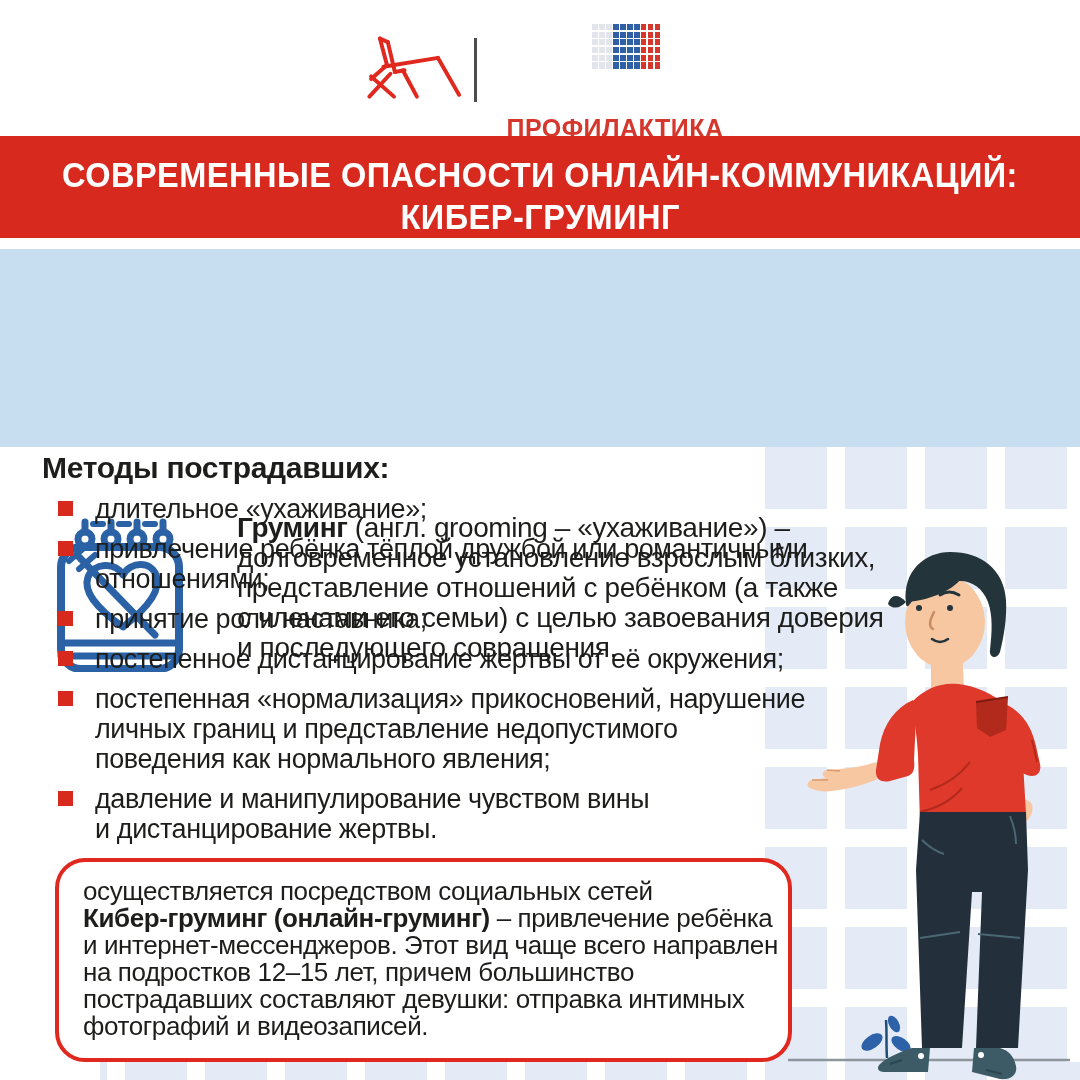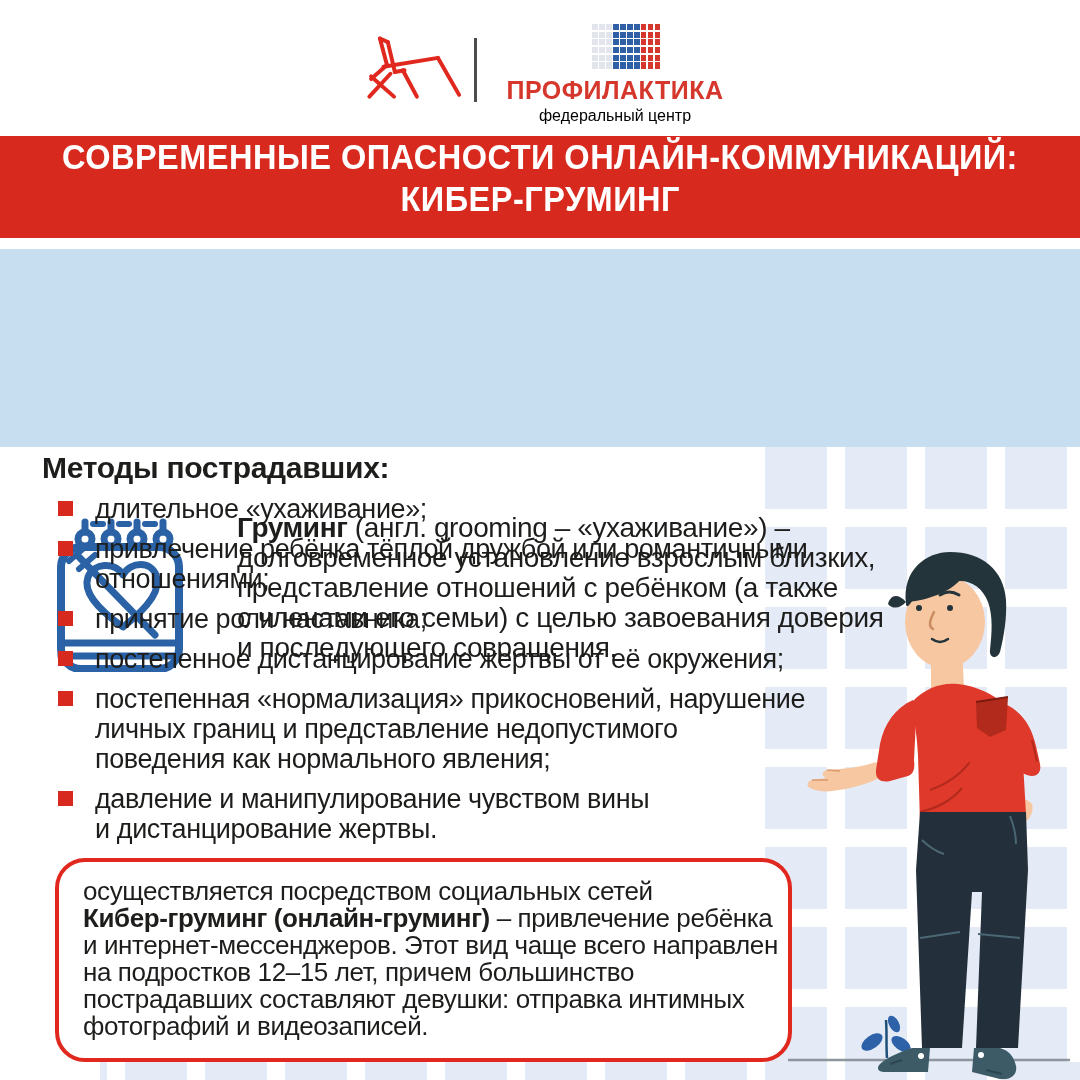--- a/index.html
+++ b/index.html
@@ -14,38 +14,38 @@
       repeating-linear-gradient(to bottom, #e4ebf7 0 62px, #ffffff 62px 80px);
   }
   .grid-right{left:765px;top:447px;width:315px;height:633px;}
   .grid-bottom{left:100px;top:1062px;width:980px;height:18px;
     background-position:-55px -40px,-55px -40px;}
 
   
   .header{left:0;top:0;width:1080px;height:136px;background:#fff;}
   .chair-logo{left:356px;top:28px;}
   .divider{left:474px;top:38px;width:3px;height:64px;background:#4d4d4d;}
-  .brand{left:500px;top:24px;width:230px;display:flex;flex-direction:column;align-items:center;}
+  .brand{left:500px;top:24px;width:230px;display:flex;flex-direction:column;align-items:center;gap:38px;}
   .logo-grid{display:flex;margin-left:24px;margin-bottom:6px;}
   .logo-band{height:46px;}
   .logo-band.gray{width:21px;
     background-image:repeating-linear-gradient(to right,transparent 0 5.5px,#fff 5.5px 7px),
       repeating-linear-gradient(to bottom,#e2e6ec 0 6px,#fff 6px 7.7px);}
   .logo-band.blue{width:28px;
     background-image:repeating-linear-gradient(to right,transparent 0 5.5px,#fff 5.5px 7px),
       repeating-linear-gradient(to bottom,#2f5fa5 0 6px,#fff 6px 7.7px);}
   .logo-band.red{width:21px;
     background-image:repeating-linear-gradient(to right,transparent 0 5.5px,#fff 5.5px 7px),
       repeating-linear-gradient(to bottom,#d6372c 0 6px,#fff 6px 7.7px);}
   .brand-title{font-size:25px;font-weight:bold;color:#d6372c;letter-spacing:.5px;white-space:nowrap;}
   .brand-subtitle{font-size:16px;color:#000000;margin-top:2px;white-space:nowrap;}
 
   
   .banner{left:0;top:136px;width:1080px;height:102px;background:#d8291f;
-          display:flex;flex-direction:column;justify-content:flex-start;align-items:center;}
+          display:flex;flex-direction:column;justify-content:flex-end;align-items:center;}
   .banner-line{color:#fff;font-weight:bold;font-size:35px;line-height:42px;white-space:nowrap;
                transform:scaleX(.93);transform-origin:center;letter-spacing:.5px;}
 
   
   .def-panel{left:0;top:249px;width:1080px;height:198px;background:#c7ddf0;}
   .def-icon{left:55px;top:268px;}
   .def-text{left:237px;top:264px;font-size:28px;line-height:30px;letter-spacing:-.4px;}
   .def-text .line{white-space:nowrap;}
   .bold{font-weight:bold;}
 

